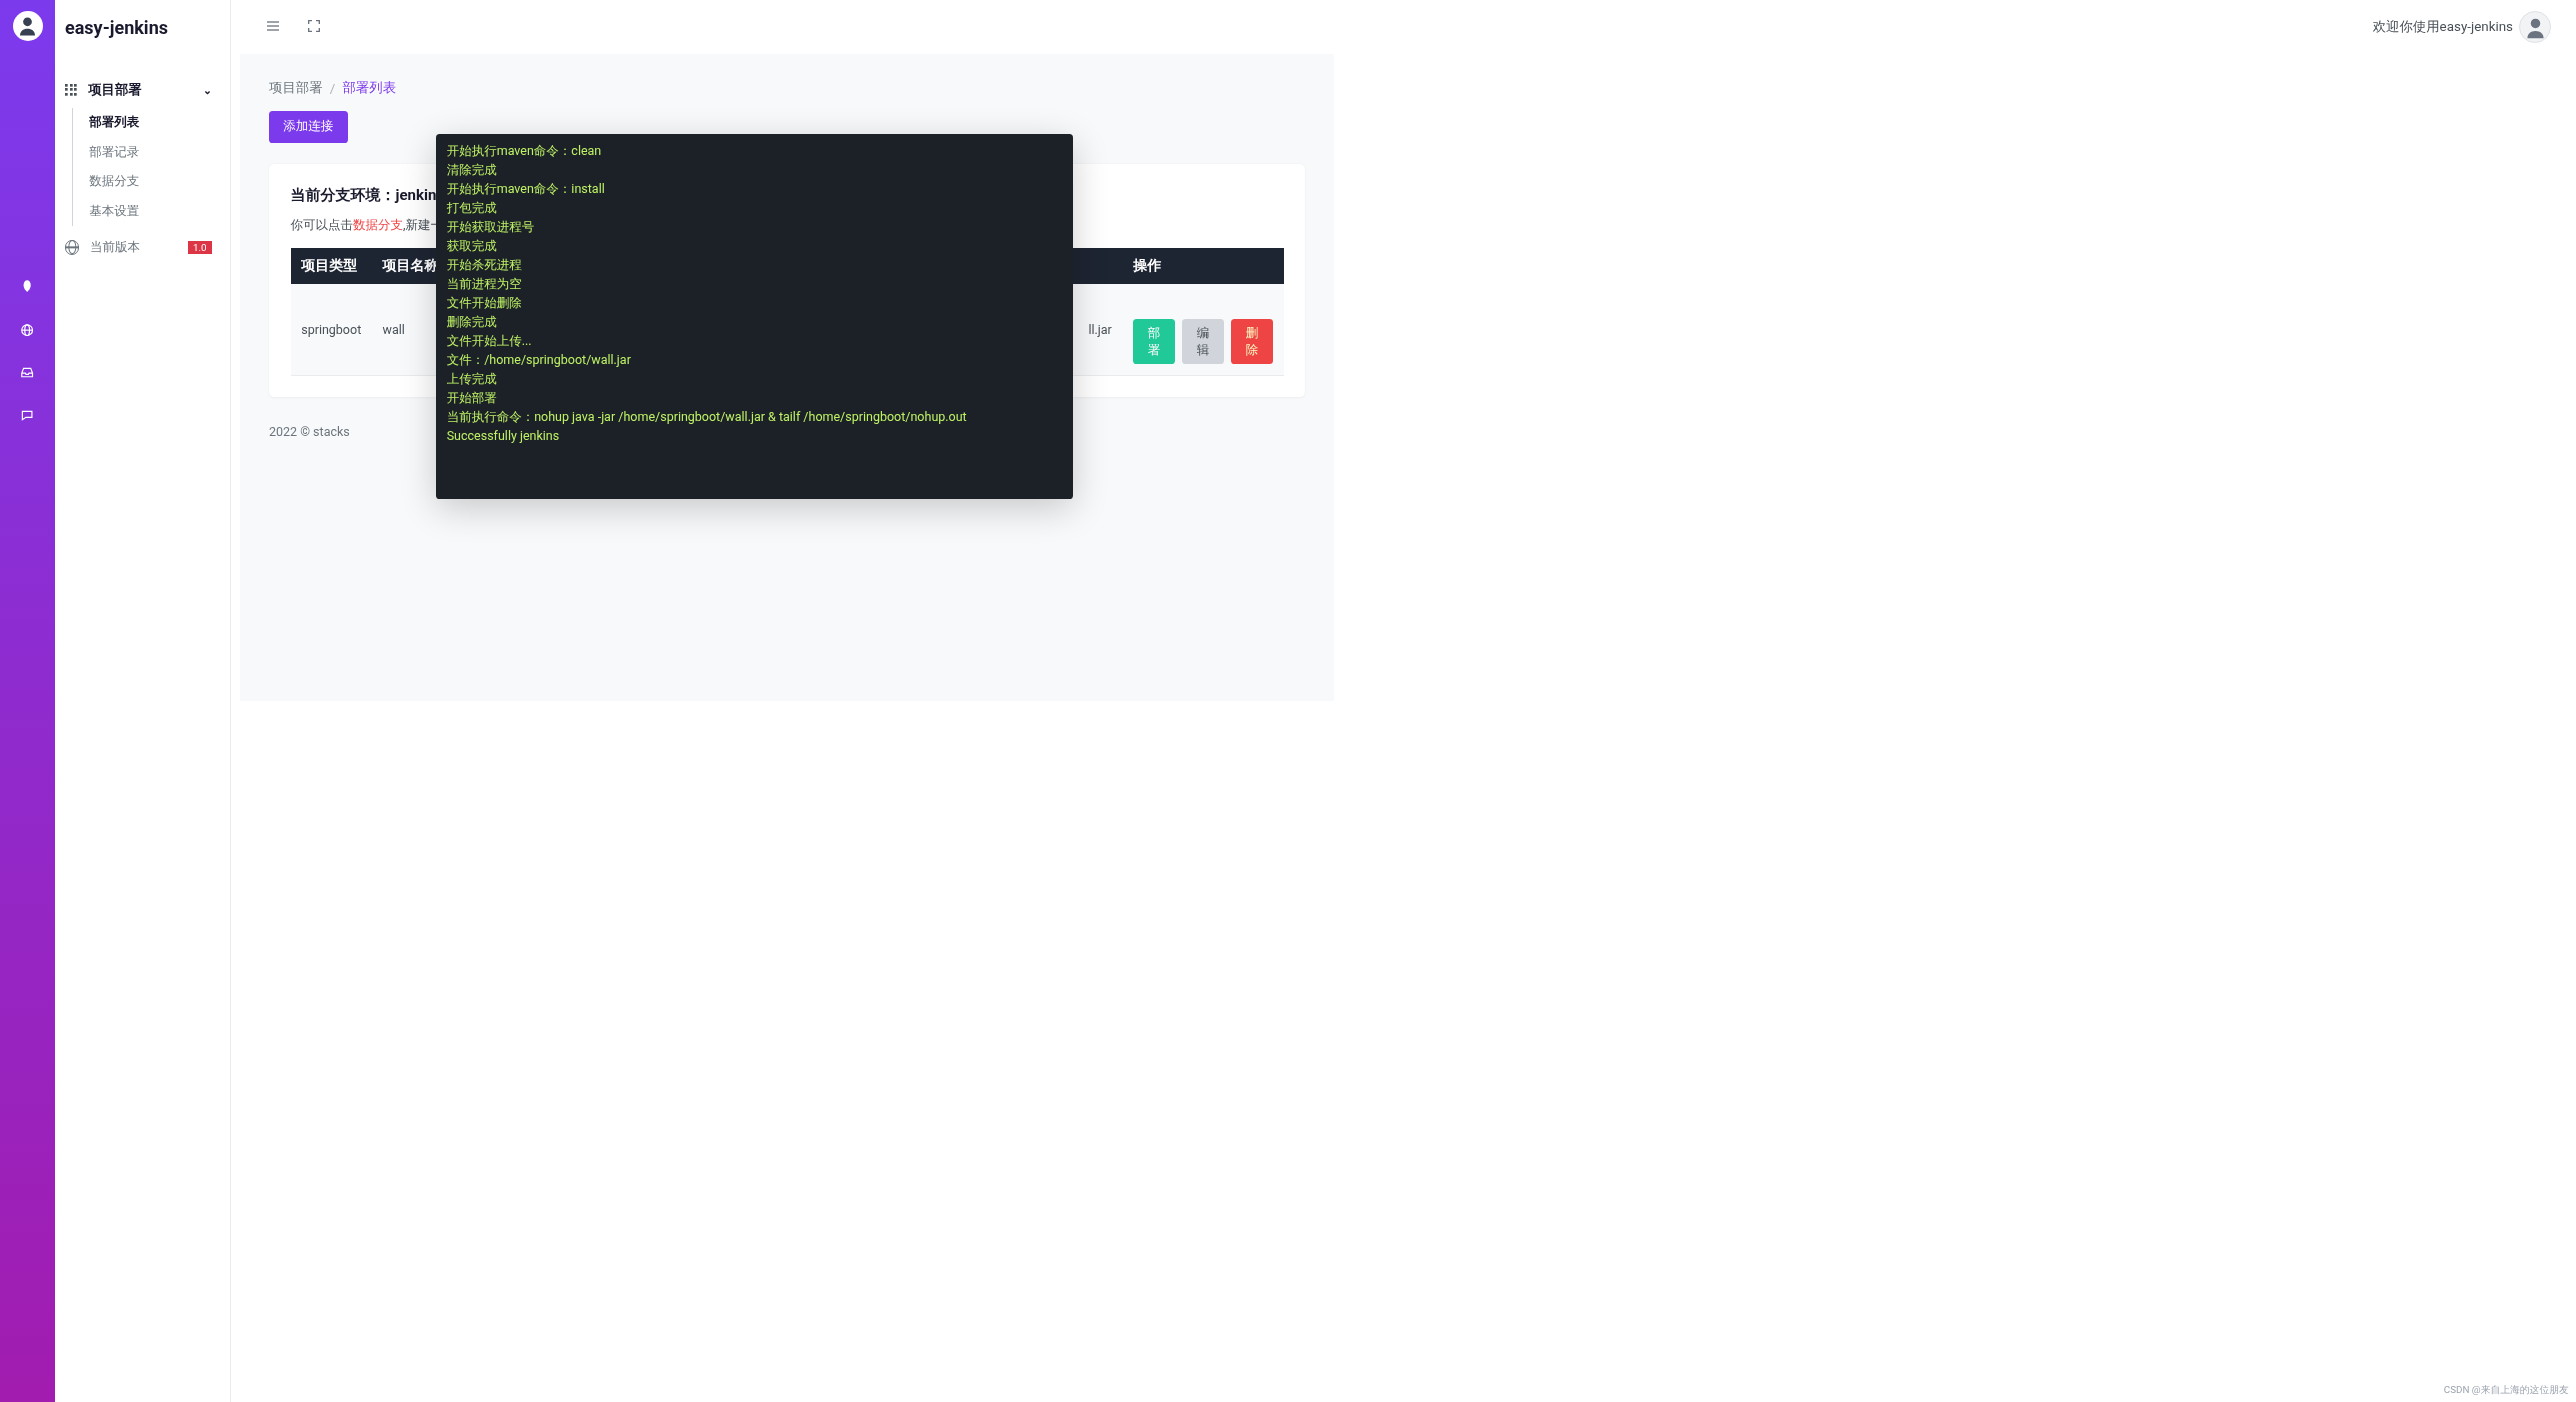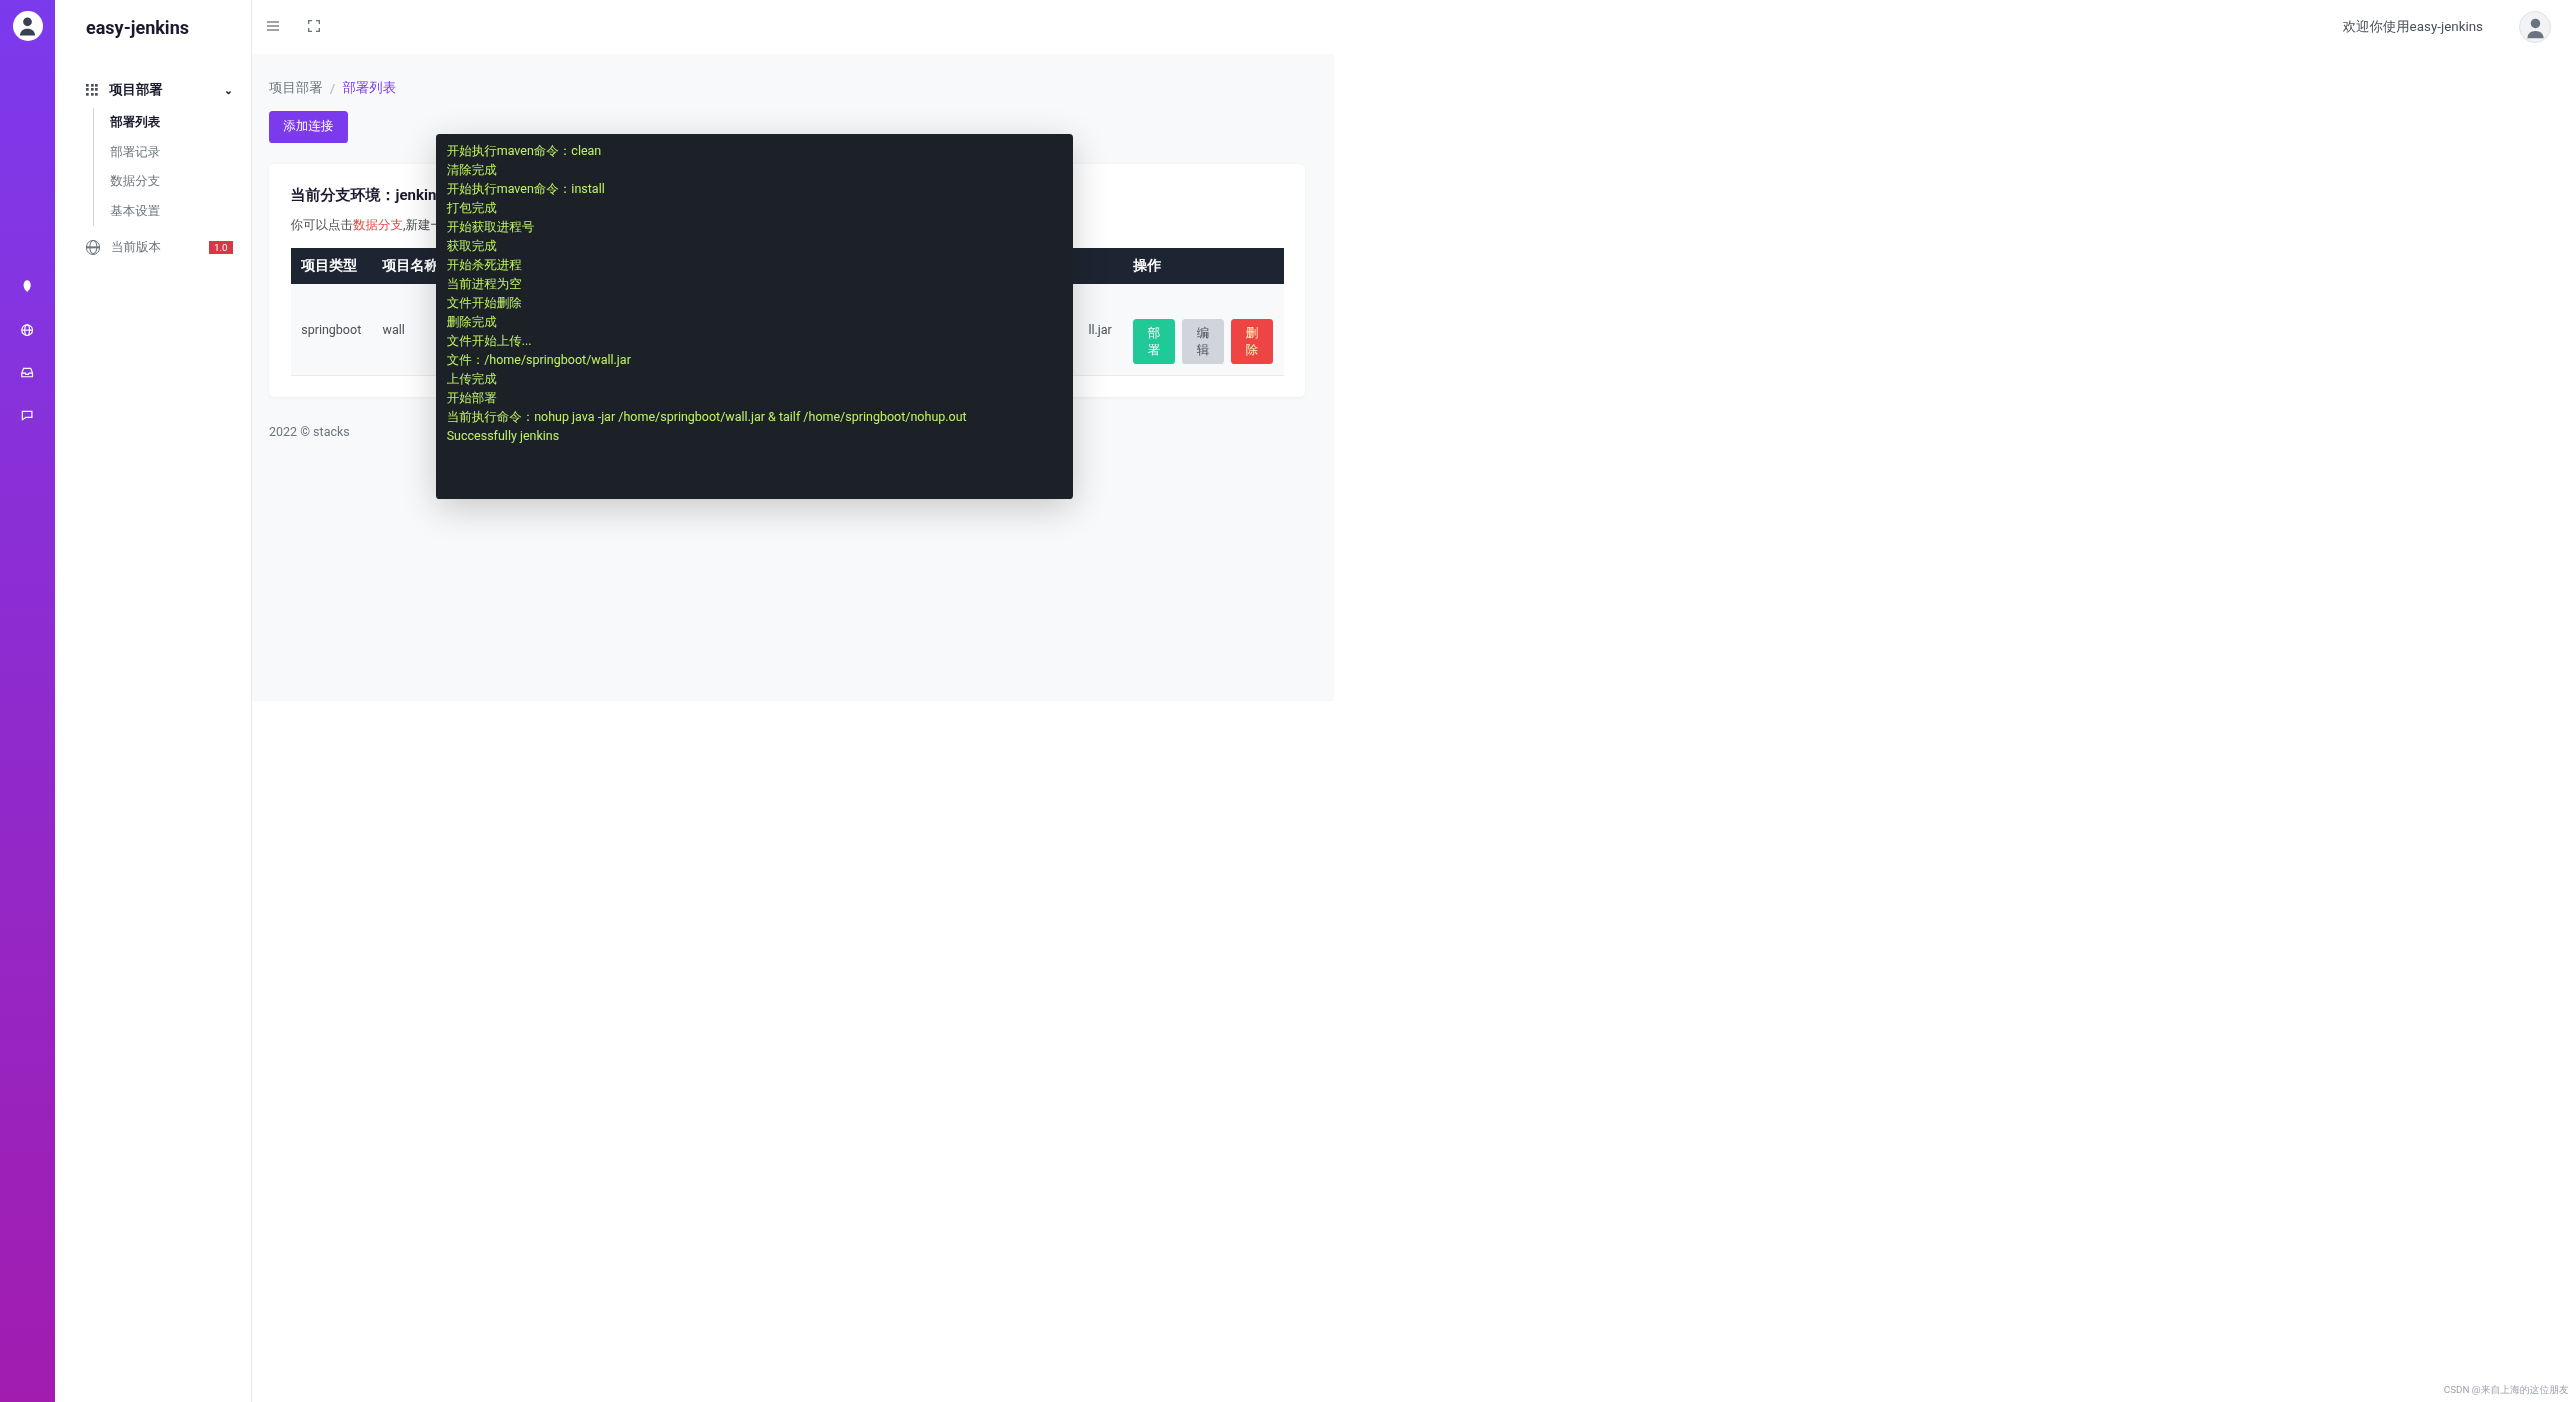--- a/index.html
+++ b/index.html
@@ -4,40 +4,40 @@
 <style>
 * { margin: 0; padding: 0; box-sizing: border-box; }
 body { font-family: -apple-system, BlinkMacSystemFont, "Segoe UI", Roboto, "Helvetica Neue", Arial, sans-serif; font-size: 12.5px; color: #495057; background: #fff; width: 1334px; height: 701px; overflow: hidden; position: relative; }
 
 .icon-rail { position: fixed; left: 0; top: 0; width: 55px; height: 100%; background: linear-gradient(180deg, #7c3aed 0%, #a21caf 100%); display: flex; flex-direction: column; align-items: center; padding-top: 10.7px; z-index: 10; }
 .rail-avatar { width: 30px; height: 30px; border-radius: 50%; background: #fff; margin-bottom: 224px; display: flex; align-items: center; justify-content: center; overflow: hidden; }
 .rail-avatar svg { width: 25px; height: 25px; }
 .rail-icon { width: 29px; height: 29px; display: flex; align-items: center; justify-content: center; color: #fff; margin: 7.2px 0; cursor: pointer; }
 .rail-icon svg { width: 14.3px; height: 14.3px; fill: currentColor; }
 
-.sidebar { position: fixed; left: 68px; top: 0; width: 184px; height: 100%; background: #fff; border-right: 0.9px solid #e9ecef; z-index: 9; }
+.sidebar { position: fixed; left: 47px; top: 0; width: 184px; height: 100%; background: #fff; border-right: 0.9px solid #e9ecef; z-index: 9; }
 .sidebar-header { height: 54px; display: flex; align-items: center; padding: 0 18px; font-size: 18px; font-weight: 700; color: #1a1a2e; }
 .sidebar-nav { padding: 18px 0; }
 .nav-group { padding: 0 18px; }
 .nav-group-header { display: flex; align-items: center; justify-content: space-between; padding: 9px 0; cursor: pointer; font-weight: 600; color: #1a1a2e; font-size: 13.4px; }
 .nav-group-header .left { display: flex; align-items: center; gap: 10.7px; }
 .grid-icon { display: inline-block; width: 12.5px; height: 12.5px; background-image: linear-gradient(#495057 0 100%), linear-gradient(#495057 0 100%), linear-gradient(#495057 0 100%), linear-gradient(#495057 0 100%), linear-gradient(#495057 0 100%), linear-gradient(#495057 0 100%), linear-gradient(#495057 0 100%), linear-gradient(#495057 0 100%), linear-gradient(#495057 0 100%); background-size: 2.7px 2.7px; background-repeat: no-repeat; background-position: 0 0, 4.5px 0, 9px 0, 0 4.5px, 4.5px 4.5px, 9px 4.5px, 0 9px, 4.5px 9px, 9px 9px; }
 .chevron { font-size: 10.7px; }
 .nav-sub { border-left: 0.9px solid #d1d5db; margin-left: 7.2px; padding-left: 0; }
 .nav-sub-item { padding: 6.3px 0 6.3px 16px; cursor: pointer; color: #6c757d; font-size: 12.5px; }
 .nav-sub-item.active { color: #1a1a2e; font-weight: 600; }
 .nav-version { display: flex; align-items: center; justify-content: space-between; padding: 12.5px 18px; cursor: pointer; }
 .nav-version .left { display: flex; align-items: center; gap: 10.7px; color: #6c757d; }
 .badge { background: #dc3545; color: #fff; font-size: 9.8px; padding: 0.9px 5.4px; border-radius: 0; }
 
 .topbar { position: fixed; left: 240px; right: 0; top: 0; height: 54px; background: #fff; display: flex; align-items: center; justify-content: space-between; padding: 0 25px; z-index: 8; }
 .topbar-left { display: flex; align-items: center; gap: 25px; }
 .topbar-icon { cursor: pointer; color: #6c757d; }
 .topbar-icon svg { width: 16px; height: 16px; fill: none; stroke: currentColor; stroke-width: 2; }
-.topbar-right { display: flex; align-items: center; gap: 36px; }
+.topbar-right { display: flex; align-items: center; gap: 6px; }
 .welcome { color: #495057; font-size: 13.4px; }
 .top-avatar { width: 32px; height: 32px; border-radius: 50%; background: #f1f3f5; border: 0.9px solid #dee2e6; display: flex; align-items: center; justify-content: center; overflow: hidden; }
 
 .main { position: absolute; left: 240px; right: 0; top: 54px; bottom: 0; background: #f8f9fa; padding: 25px 29px; overflow: auto; }
 .breadcrumb { display: flex; align-items: center; gap: 7.2px; margin-bottom: 14.3px; font-size: 13.4px; }
 .breadcrumb .bc-item { color: #6c757d; }
 .breadcrumb .bc-sep { color: #adb5bd; }
 .breadcrumb .bc-current { color: #7c3aed; }
 
 .btn { display: inline-block; padding: 7.2px 14.3px; border-radius: 3.6px; border: none; cursor: pointer; font-size: 12.5px; }

